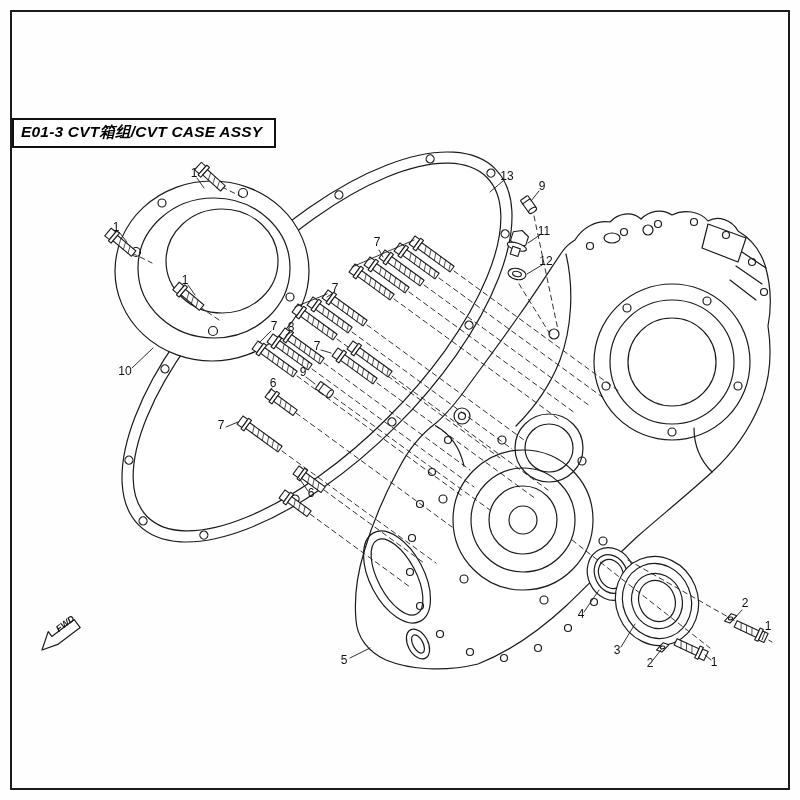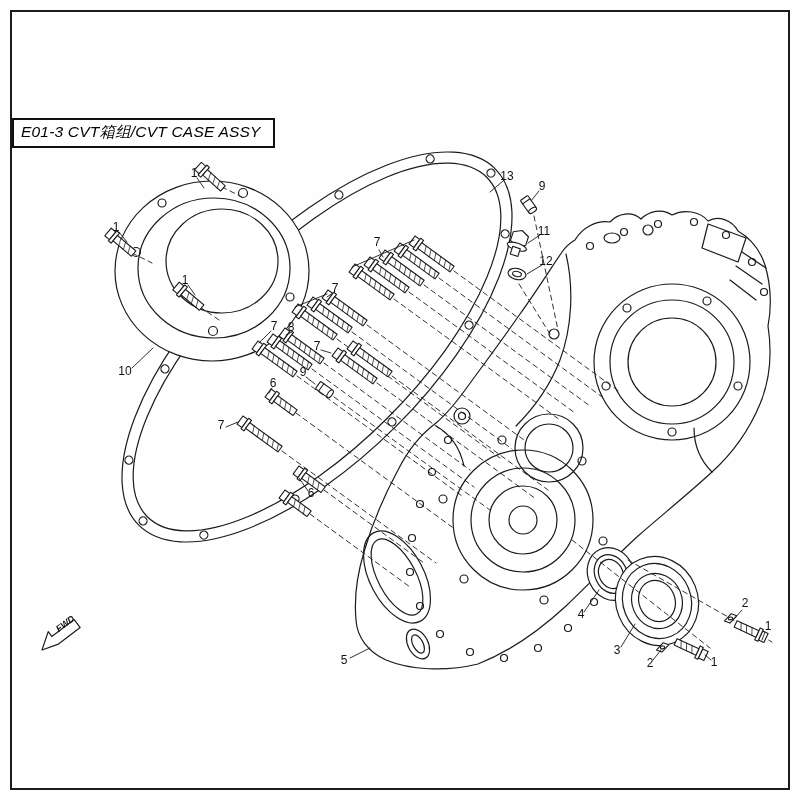--- a/index.html
+++ b/index.html
@@ -3,21 +3,21 @@
 <meta charset="utf-8">
 <style>
   * { margin:0; padding:0; box-sizing:border-box; }
   html,body { width:800px; height:800px; background:#ffffff; }
   .page { position:relative; width:800px; height:800px; background:#fefefe;
           font-family:"Liberation Sans","DejaVu Sans",sans-serif; overflow:hidden; }
   .frame { position:absolute; inset:10px; border:2px solid #1b1b1b; }
   svg.diagram { position:absolute; left:0; top:0; }
   .title-box { position:absolute; left:12px; top:118px; background:#fff;
                border:2px solid #111; padding:2px 12px 3px 7px; z-index:5; }
-  .title-text { font-style:italic; font-weight:normal; font-size:15.5px; color:#000; letter-spacing:.2px; }
+  .title-text { font-style:italic; font-weight:bold; font-size:15.5px; color:#000; letter-spacing:.2px; }
   text.callout { font-family:"Liberation Sans","DejaVu Sans",sans-serif; font-size:12px; fill:#111; }
   text.fwd { font-family:"Liberation Sans","DejaVu Sans",sans-serif; font-size:9px; font-weight:bold; font-style:italic; fill:#111; }
 </style>
 </head>
 <body>
 
 <div class="page">
   <div class="frame"></div>
 
   <div class="title-box">

